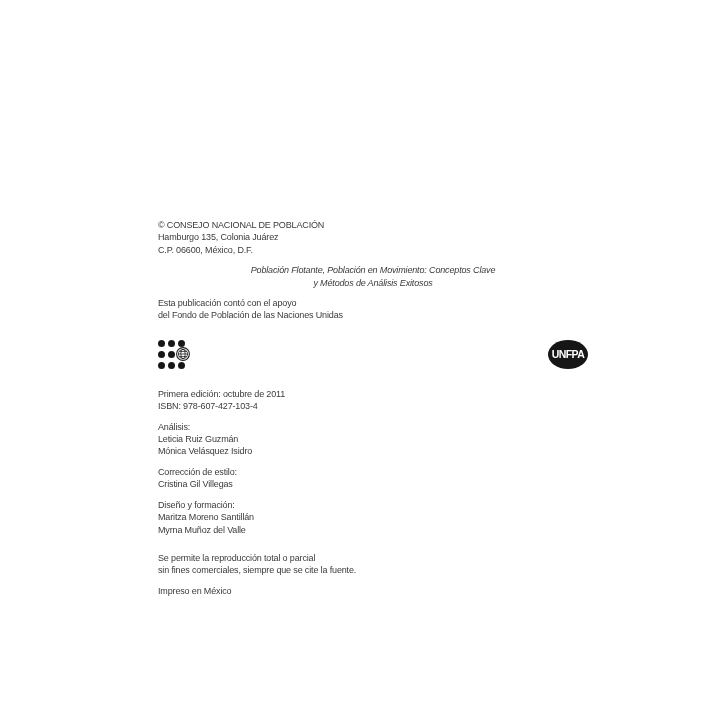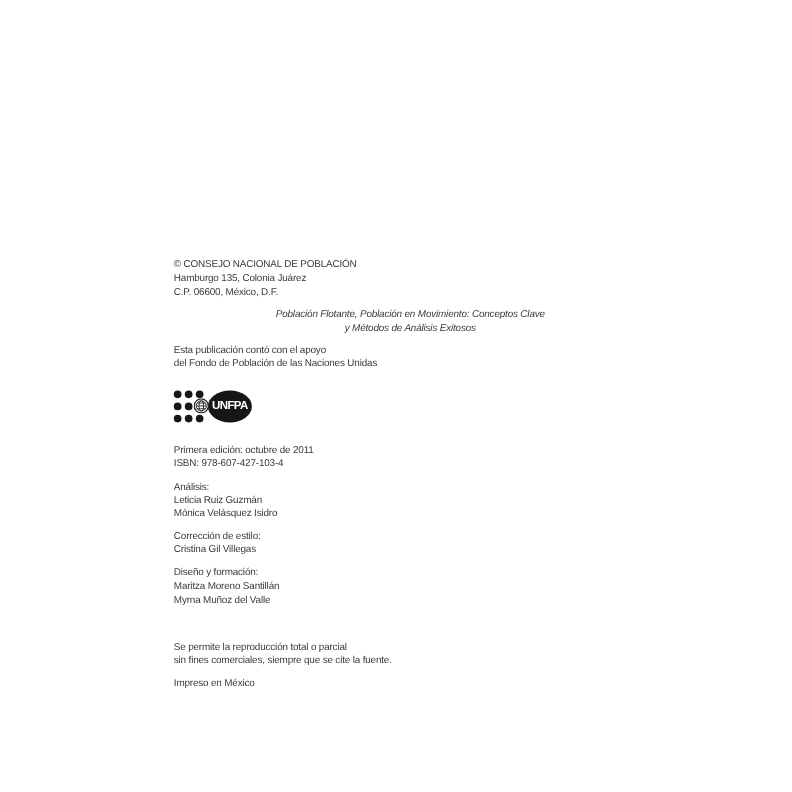--- a/index.html
+++ b/index.html
@@ -15,46 +15,47 @@
     overflow: hidden;
   }
   .page {
     position: absolute;
     inset: 0;
     background: #ffffff;
   }
   .colophon {
     position: absolute;
     left: 158px;
-    top: 234px;
+    top: 219px;
     width: 430px;
     color: #3a3a3a;
   }
   .para {
     margin: 0 0 8px 0;
   }
   .line {
     font-size: 9px;
     line-height: 12.4px;
     letter-spacing: -0.15px;
     white-space: nowrap;
   }
   .para.italic .line {
     font-style: italic;
     text-align: center;
   }
   .para.extra-gap {
-    margin-top: 31px;
+    margin-top: 16px;
   }
   
   .unfpa-logo {
     margin: 16px 0 17px 0;
     height: 33px;
     display: flex;
     align-items: center;
+    justify-content: space-between;
   }
   .dots-grid {
     display: grid;
     grid-template-columns: repeat(3, 7px);
     grid-template-rows: repeat(3, 7px);
     column-gap: 3px;
     row-gap: 4px;
     align-items: center;
     justify-items: center;
   }

